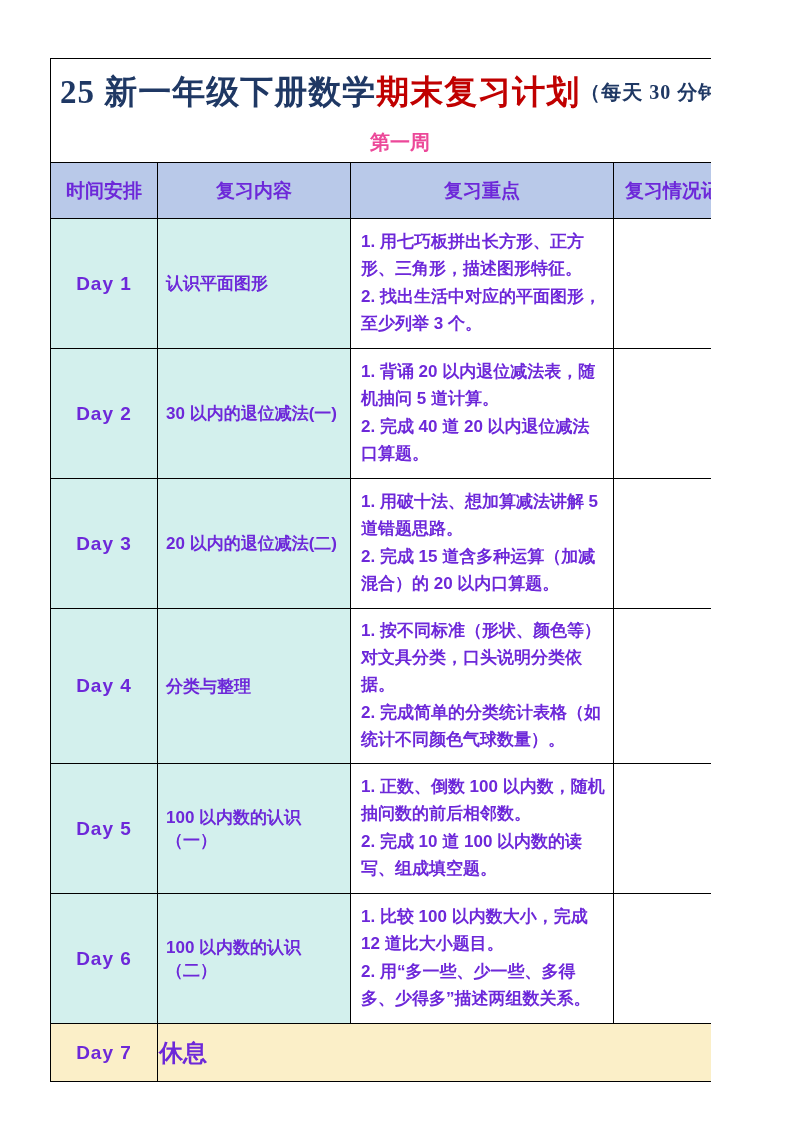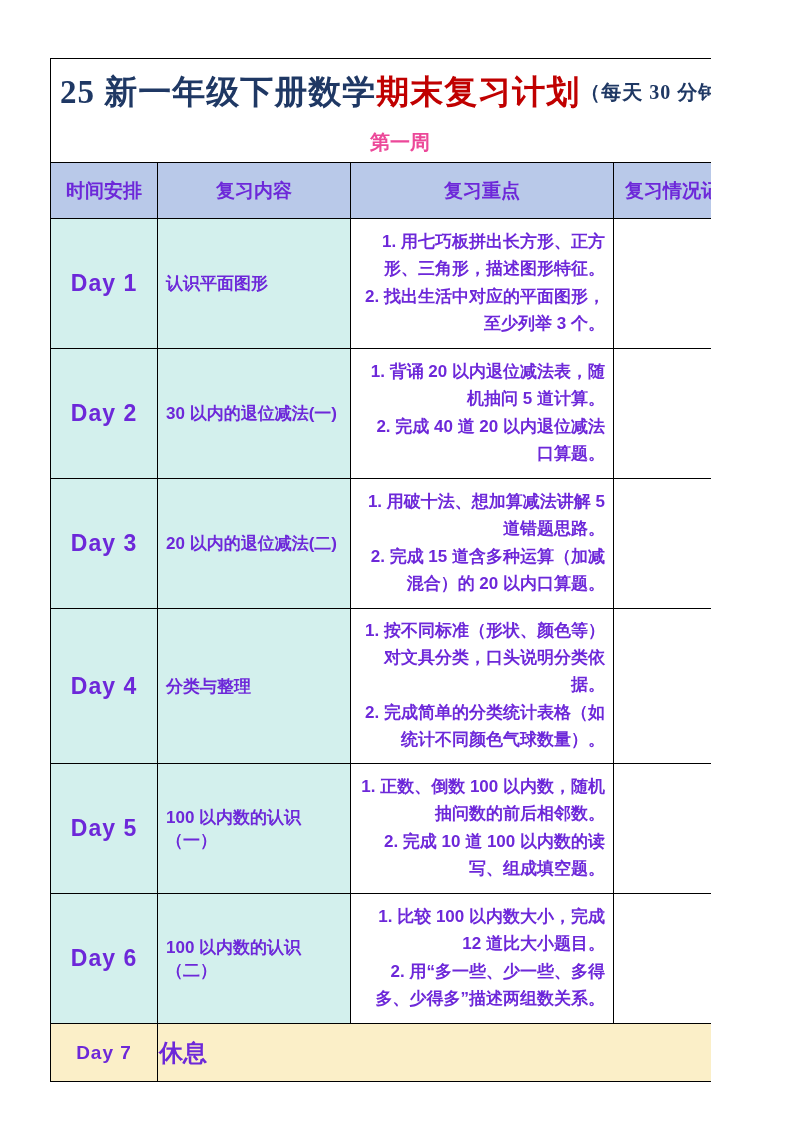--- a/index.html
+++ b/index.html
@@ -67,37 +67,37 @@
     font-weight: bold;
     text-align: center;
   }
   tr.r130 { height: 130px; }
   tr.r155 { height: 155px; }
   tr.r58  { height: 58px; margin-top: 48px; }
   td.c-day {
     background: #d3f0ed;
     text-align: center;
     font-weight: bold;
-    font-size: 23px;
+    font-size: 19px;
     letter-spacing: 1px;
   }
   td.c-content {
     background: #d3f0ed;
     font-weight: bold;
     font-size: 17px;
     padding: 2px 4px 2px 8px;
     text-align: left;
   }
   td.c-points {
     background: #ffffff;
     font-weight: bold;
     font-size: 17px;
     line-height: 1.6;
     padding: 4px 8px 6px 10px;
-    text-align: right;
+    text-align: left;
     vertical-align: middle;
   }
   td.c-record { background: #ffffff; }
   td.c-day-rest {
     background: #fbefc8;
     text-align: center;
     font-weight: bold;
     font-size: 19px;
     letter-spacing: 1px;
   }

